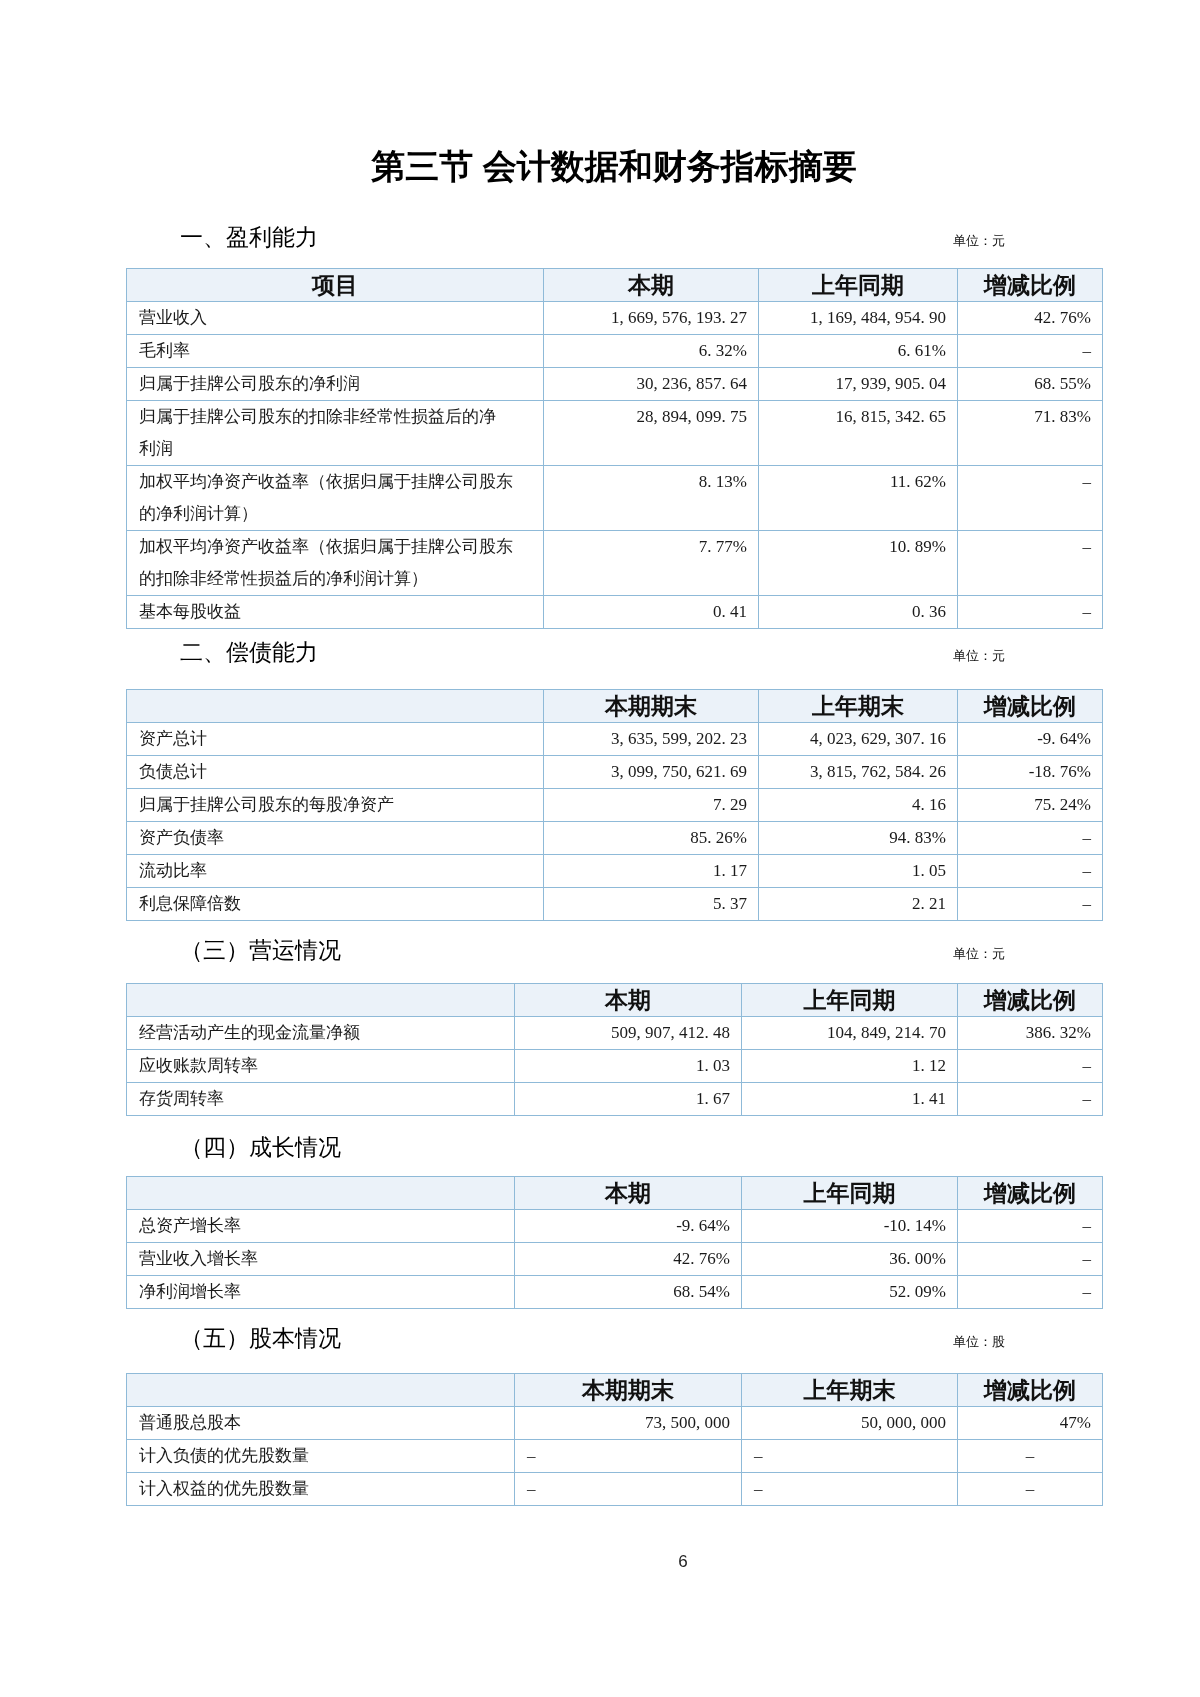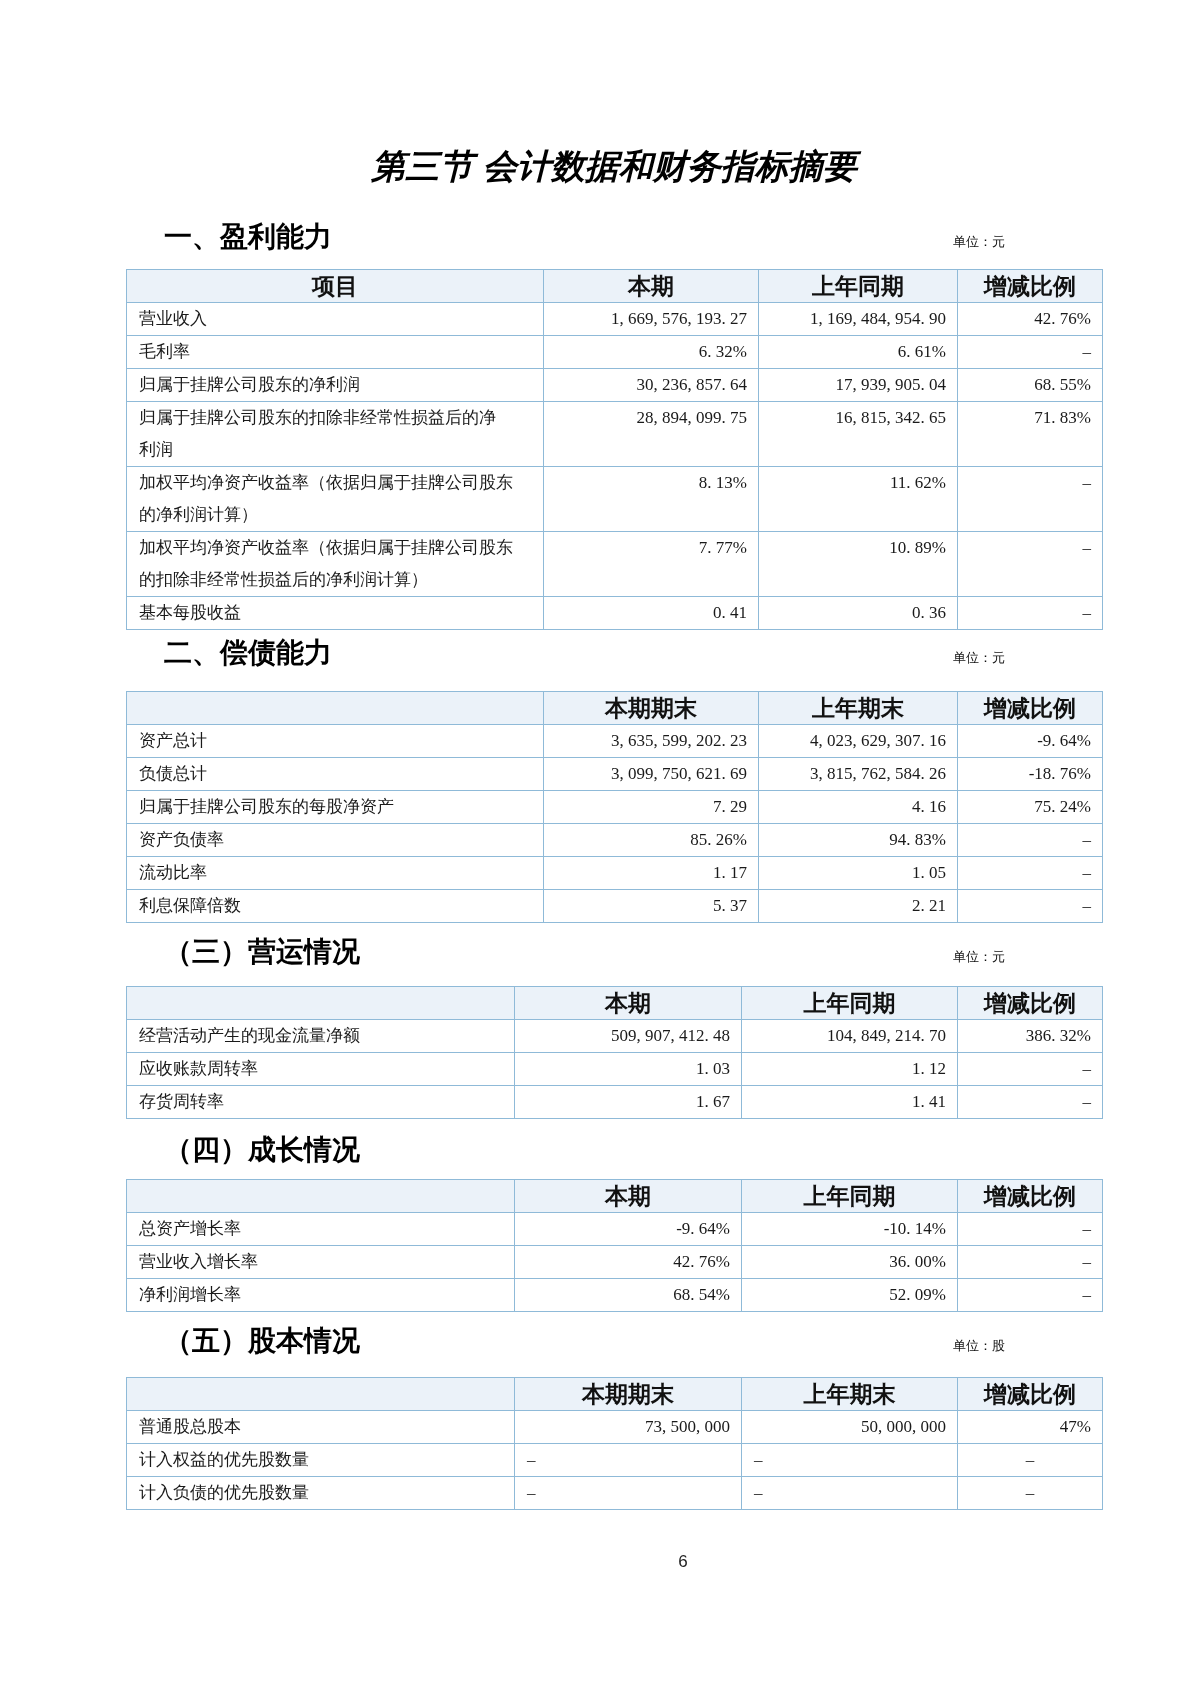--- a/index.html
+++ b/index.html
@@ -17,35 +17,35 @@
     padding-top: 146px;
   }
   h1.doc-title {
     font-family: "Liberation Sans", "DejaVu Sans", sans-serif;
     font-size: 34px;
     line-height: 40px;
     font-weight: bold;
     color: #000;
     text-align: center;
     letter-spacing: 0px;
-    font-style: italic;
   }
   .sec-head {
     display: flex;
     justify-content: space-between;
     align-items: baseline;
     padding-left: 38px;
     padding-right: 97px;
     line-height: 30px;
   }
   .sec-head h2 {
     font-family: "Liberation Sans", "DejaVu Sans", sans-serif;
-    font-size: 28px;
-    font-weight: bold;
+    font-size: 23px;
+    font-weight: normal;
     color: #000;
+    margin-left: 16px;
   }
   .sec-head .unit {
     font-size: 13px;
     font-weight: 400;
     color: #111;
   }
   
   .sec-profitability .sec-head { margin-top: 36px; }
   .sec-profitability table     { margin-top: 12px; }
   .sec-solvency .sec-head      { margin-top: 8px;  }
@@ -366,30 +366,30 @@
         </tr>
       </thead>
       <tbody>
           <tr>
             <td class="lbl">普通股总股本</td>
             <td class="val">73, 500, 000</td>
             <td class="val">50, 000, 000</td>
             <td class="val">47%</td>
           </tr>
           <tr>
+            <td class="lbl">计入负债的优先股数量</td>
+            <td class="val al-left">–</td>
+            <td class="val al-left">–</td>
+            <td class="val al-center">–</td>
+          </tr>
+          <tr>
             <td class="lbl">计入权益的优先股数量</td>
             <td class="val al-left">–</td>
             <td class="val al-left">–</td>
             <td class="val al-center">–</td>
           </tr>
-          <tr>
-            <td class="lbl">计入负债的优先股数量</td>
-            <td class="val al-left">–</td>
-            <td class="val al-left">–</td>
-            <td class="val al-center">–</td>
-          </tr>
         </tbody>
     </table>
   </section>
 
 </div>
 
 <div class="page-number">6</div>
 
 </body></html>

